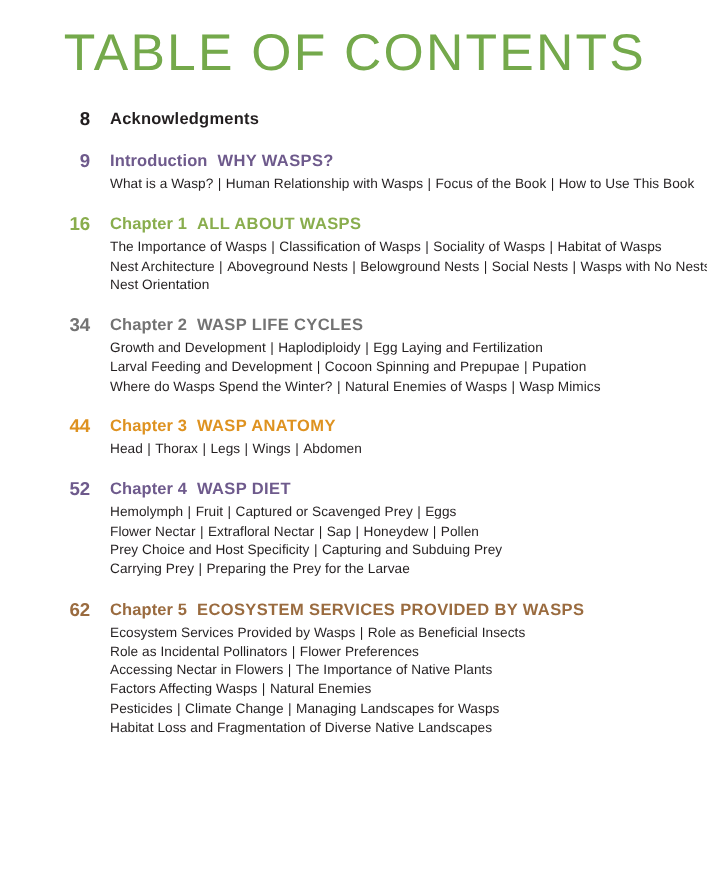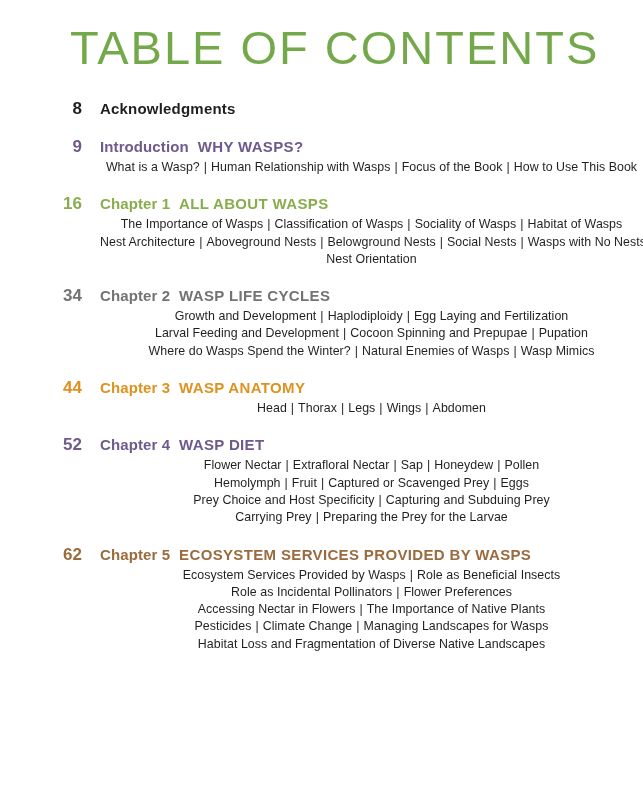--- a/index.html
+++ b/index.html
@@ -20,21 +20,21 @@
     position: relative;
     width: 643px;
     height: 793px;
     background: #ffffff;
     box-sizing: border-box;
   }
 
   
   .masthead {
     position: absolute;
-    left: 70px;
+    left: 58px;
     top: 22px;
     width: 552px;
   }
   .toc-title {
     font-family: "Liberation Sans", "DejaVu Sans", sans-serif;
     font-size: 47px;
     line-height: 52px;
     font-weight: 400;
     letter-spacing: 2.0px;
     color: #74a94b;
@@ -90,21 +90,20 @@
     margin: 2px 0 0 0;
     padding: 0;
     list-style: none;
   }
   .sublist li {
     font-size: 12.4px;
     line-height: 17.3px;
     color: #231f20;
     letter-spacing: 0.05px;
     white-space: nowrap;
-    text-align: center;
   }
   .sublist li .sep {
     color: #231f20;
     padding: 0 4px;
   }
 
   
   .c-black   .pagenum, .c-black   .heading { color: #221e1f; }
   .c-purple  .pagenum, .c-purple  .heading { color: #6e5a8c; }
   .c-green   .pagenum, .c-green   .heading { color: #89ad4d; }
@@ -155,32 +154,33 @@
         <div class="pagenum">44</div>
         <div class="heading"><span class="label">Chapter 3</span><span class="caption">WASP ANATOMY</span></div>
         <ul class="sublist">
           <li><span>Head</span><span class="sep">|</span><span>Thorax</span><span class="sep">|</span><span>Legs</span><span class="sep">|</span><span>Wings</span><span class="sep">|</span><span>Abdomen</span></li>
         </ul>
       </div>
       <div class="entry c-purple">
         <div class="pagenum">52</div>
         <div class="heading"><span class="label">Chapter 4</span><span class="caption">WASP DIET</span></div>
         <ul class="sublist">
+          <li><span>Hemolymph</span><span class="sep">|</span><span>Fruit</span><span class="sep">|</span><span>Captured or Scavenged Prey</span><span class="sep">|</span><span>Eggs</span></li>
           <li><span>Flower Nectar</span><span class="sep">|</span><span>Extrafloral Nectar</span><span class="sep">|</span><span>Sap</span><span class="sep">|</span><span>Honeydew</span><span class="sep">|</span><span>Pollen</span></li>
-          <li><span>Hemolymph</span><span class="sep">|</span><span>Fruit</span><span class="sep">|</span><span>Captured or Scavenged Prey</span><span class="sep">|</span><span>Eggs</span></li>
           <li><span>Prey Choice and Host Specificity</span><span class="sep">|</span><span>Capturing and Subduing Prey</span></li>
           <li><span>Carrying Prey</span><span class="sep">|</span><span>Preparing the Prey for the Larvae</span></li>
         </ul>
       </div>
       <div class="entry c-brown">
         <div class="pagenum">62</div>
         <div class="heading"><span class="label">Chapter 5</span><span class="caption">ECOSYSTEM SERVICES PROVIDED BY WASPS</span></div>
         <ul class="sublist">
           <li><span>Ecosystem Services Provided by Wasps</span><span class="sep">|</span><span>Role as Beneficial Insects</span></li>
           <li><span>Role as Incidental Pollinators</span><span class="sep">|</span><span>Flower Preferences</span></li>
           <li><span>Accessing Nectar in Flowers</span><span class="sep">|</span><span>The Importance of Native Plants</span></li>
+          <li><span>Factors Affecting Wasps</span><span class="sep">|</span><span>Natural Enemies</span></li>
           <li><span>Pesticides</span><span class="sep">|</span><span>Climate Change</span><span class="sep">|</span><span>Managing Landscapes for Wasps</span></li>
           <li><span>Habitat Loss and Fragmentation of Diverse Native Landscapes</span></li>
         </ul>
       </div>
     </div>
 
 </div>
 
 </body></html>

